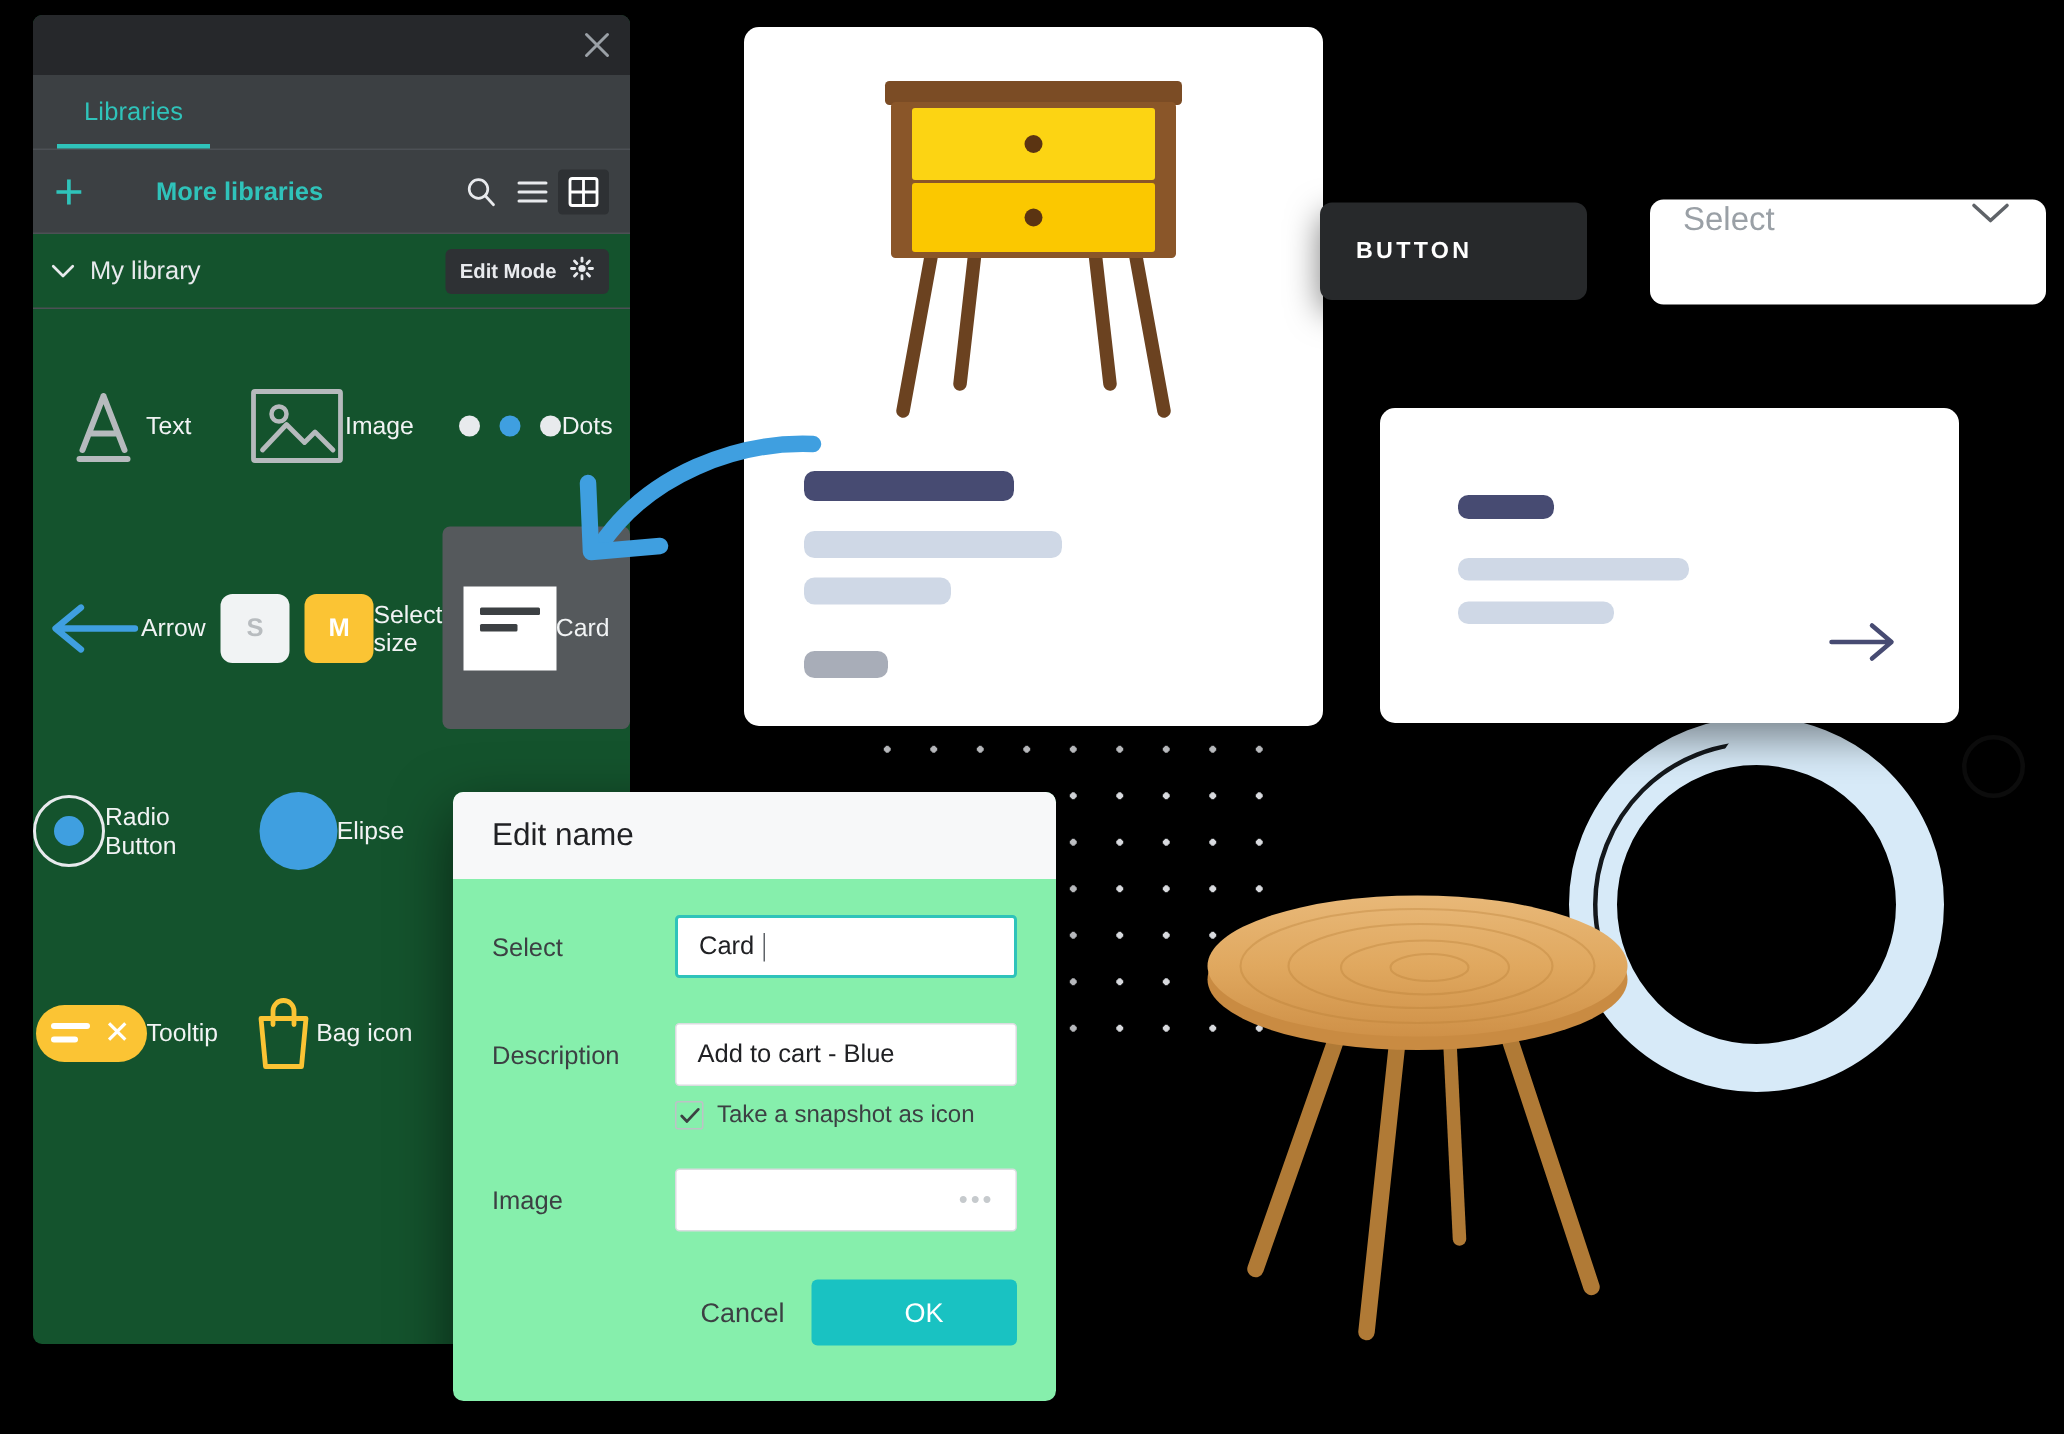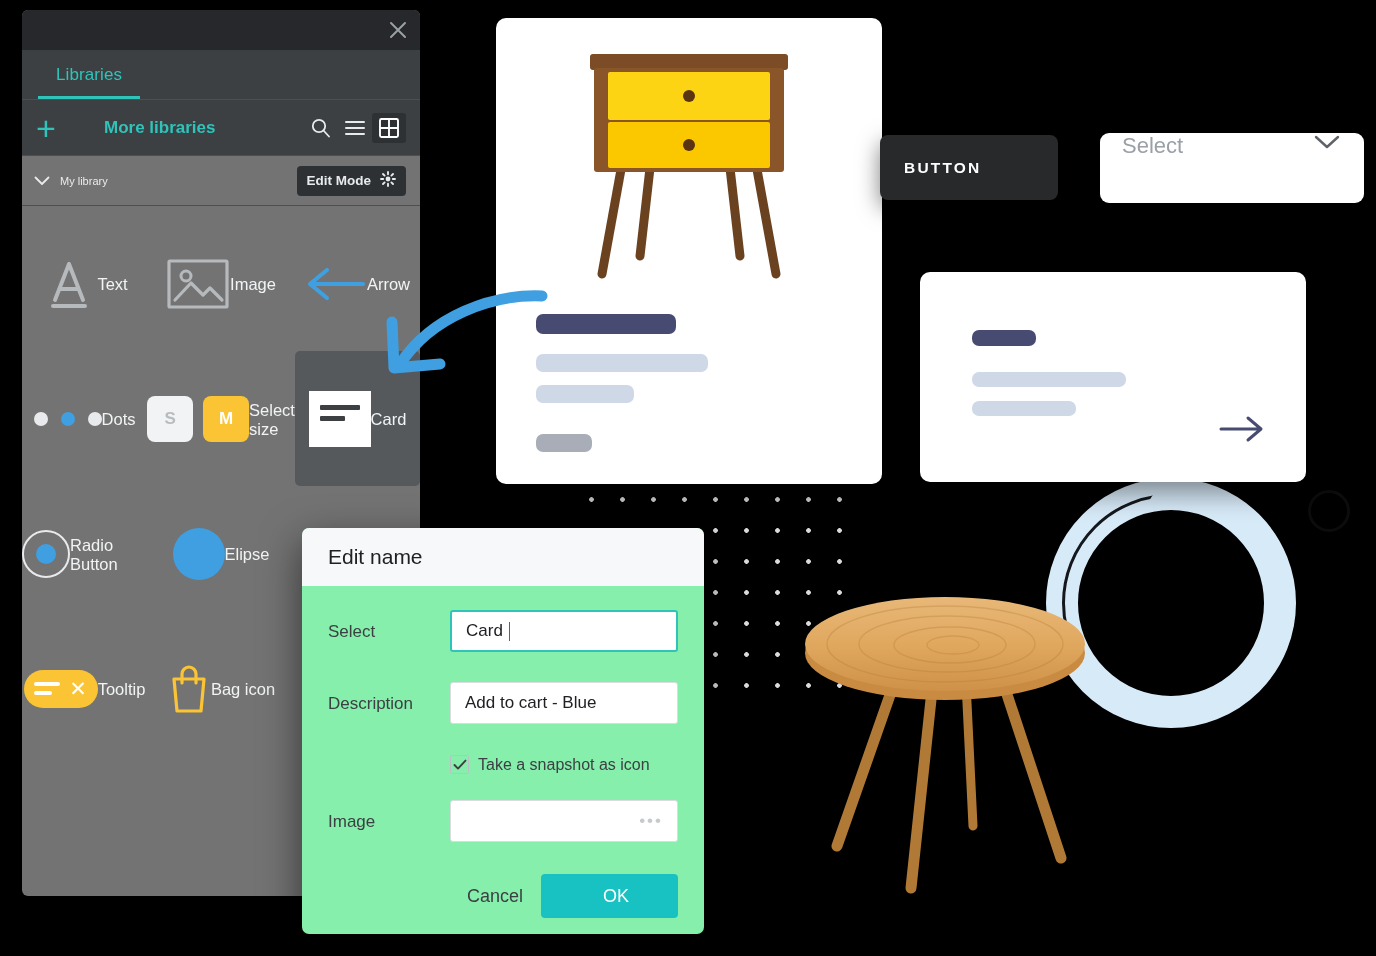--- a/index.html
+++ b/index.html
@@ -9,21 +9,21 @@
     background: #000;
     font-family: "Liberation Sans", sans-serif;
     overflow: hidden;
   }
   #stage { position: relative; width: 1376px; height: 956px; background: #000; }
 
   
   .panel {
     position: absolute; left: 22px; top: 10px;
     width: 398px; height: 886px;
-    background: #737373;
+    background: #14532d;
     border-radius: 6px;
     overflow: hidden;
   }
   .panel-titlebar {
     height: 40px; background: #26282b; position: relative;
   }
   .close-icon {
     position: absolute; right: 10px; top: 8px;
     width: 24px; height: 24px; cursor: pointer;
   }
@@ -56,21 +56,21 @@
     width: 34px; height: 30px; display: flex; align-items: center;
     justify-content: center; cursor: pointer; border-radius: 3px;
   }
   .ticon.active { background: #2e3134; }
 
   .section-row {
     height: 50px; display: flex; align-items: center;
     padding: 0 14px 0 12px; border-bottom: 1px solid #4c5055;
   }
   .chev { width: 22px; display:flex; align-items:center; cursor:pointer; }
-  .section-label { color: #e8eaed; font-size: 11px; flex: 1; margin-left: 4px; }
+  .section-label { color: #e8eaed; font-size: 17px; flex: 1; margin-left: 4px; }
   .edit-mode {
     background: #2e3134; color: #e8eaed; font-size: 13.5px; font-weight: 700;
     border-radius: 4px; height: 30px; display: flex; align-items: center;
     gap: 9px; padding: 0 10px; cursor: pointer;
   }
 
   .grid {
     padding: 10px 0 0 0;
     display: grid; grid-template-columns: repeat(3, 1fr);
     row-gap: 0;
@@ -183,21 +183,21 @@
     display: flex; align-items: center; padding: 0 14px;
     font-size: 17px; color: #202124; background: #fff;
   }
   .finput.focused { border: 2px solid #2fc3ba; }
   .caret { display: inline-block; width: 1px; height: 19px; background: #5f6368;
            margin-left: 6px; vertical-align: middle; }
   .checkrow { display: flex; align-items: center; gap: 9px; margin: 10px 0 0 0; }
   .cbox { width: 19px; height: 19px; border: 1px solid #bdc1c6; border-radius: 2px;
           display:flex; align-items:center; justify-content:center; cursor: pointer; }
   .cbox svg { display:block; }
-  .checkrow span { color: #3c4043; font-size: 16px; margin-top: 21px; }
+  .checkrow span { color: #3c4043; font-size: 16px; }
   .dots3 { color: #c6cacd; font-size: 17px; letter-spacing: 2px; }
   .modal-actions {
     display: flex; align-items: center; justify-content: flex-end;
     gap: 4px; padding: 26px 26px 0 26px;
   }
   .btn-cancel { color: #3c4043; font-size: 18px; padding: 8px 14px; cursor: pointer; }
   .btn-ok {
     background: #19c2c2; color: #fff; font-size: 18px; width: 137px; height: 44px;
     border-radius: 4px; display: flex; align-items: center; justify-content: center;
     cursor: pointer;
@@ -380,36 +380,36 @@
               <rect x="3" y="3" width="58" height="46" rx="1" fill="none" stroke="#b6babd" stroke-width="3.2"></rect>
               <circle cx="20" cy="18" r="5" fill="none" stroke="#b6babd" stroke-width="3"></circle>
               <path d="M9 42 L25 25 L37 37 L44 30 L56 42" fill="none" stroke="#b6babd" stroke-width="3.2" stroke-linecap="round" stroke-linejoin="round"></path>
             </svg>
         </div>
         <div class="cap">Image</div>
       </div>
 
       <div class="cell">
         <div class="art">
-          <svg width="62" height="40" viewBox="0 0 62 40">
-              <path d="M58 20 H6 M22 6 L5 20 L22 34" fill="none" stroke="#3f9fe0" stroke-width="4.2" stroke-linecap="round" stroke-linejoin="round"></path>
-            </svg>
-        </div>
-        <div class="cap">Arrow</div>
-      </div>
-
-      <div class="cell">
-        <div class="art">
           <span class="dots-art">
               <i class="dot"></i>
               <i class="dot on"></i>
               <i class="dot"></i>
             </span>
         </div>
         <div class="cap">Dots</div>
+      </div>
+
+      <div class="cell">
+        <div class="art">
+          <svg width="62" height="40" viewBox="0 0 62 40">
+              <path d="M58 20 H6 M22 6 L5 20 L22 34" fill="none" stroke="#3f9fe0" stroke-width="4.2" stroke-linecap="round" stroke-linejoin="round"></path>
+            </svg>
+        </div>
+        <div class="cap">Arrow</div>
       </div>
 
       <div class="cell">
         <div class="art" style="gap:10px">
           <span class="sizebtn s">S</span>
           <span class="sizebtn m">M</span>
         </div>
         <div class="cap">Select size</div>
       </div>
 

